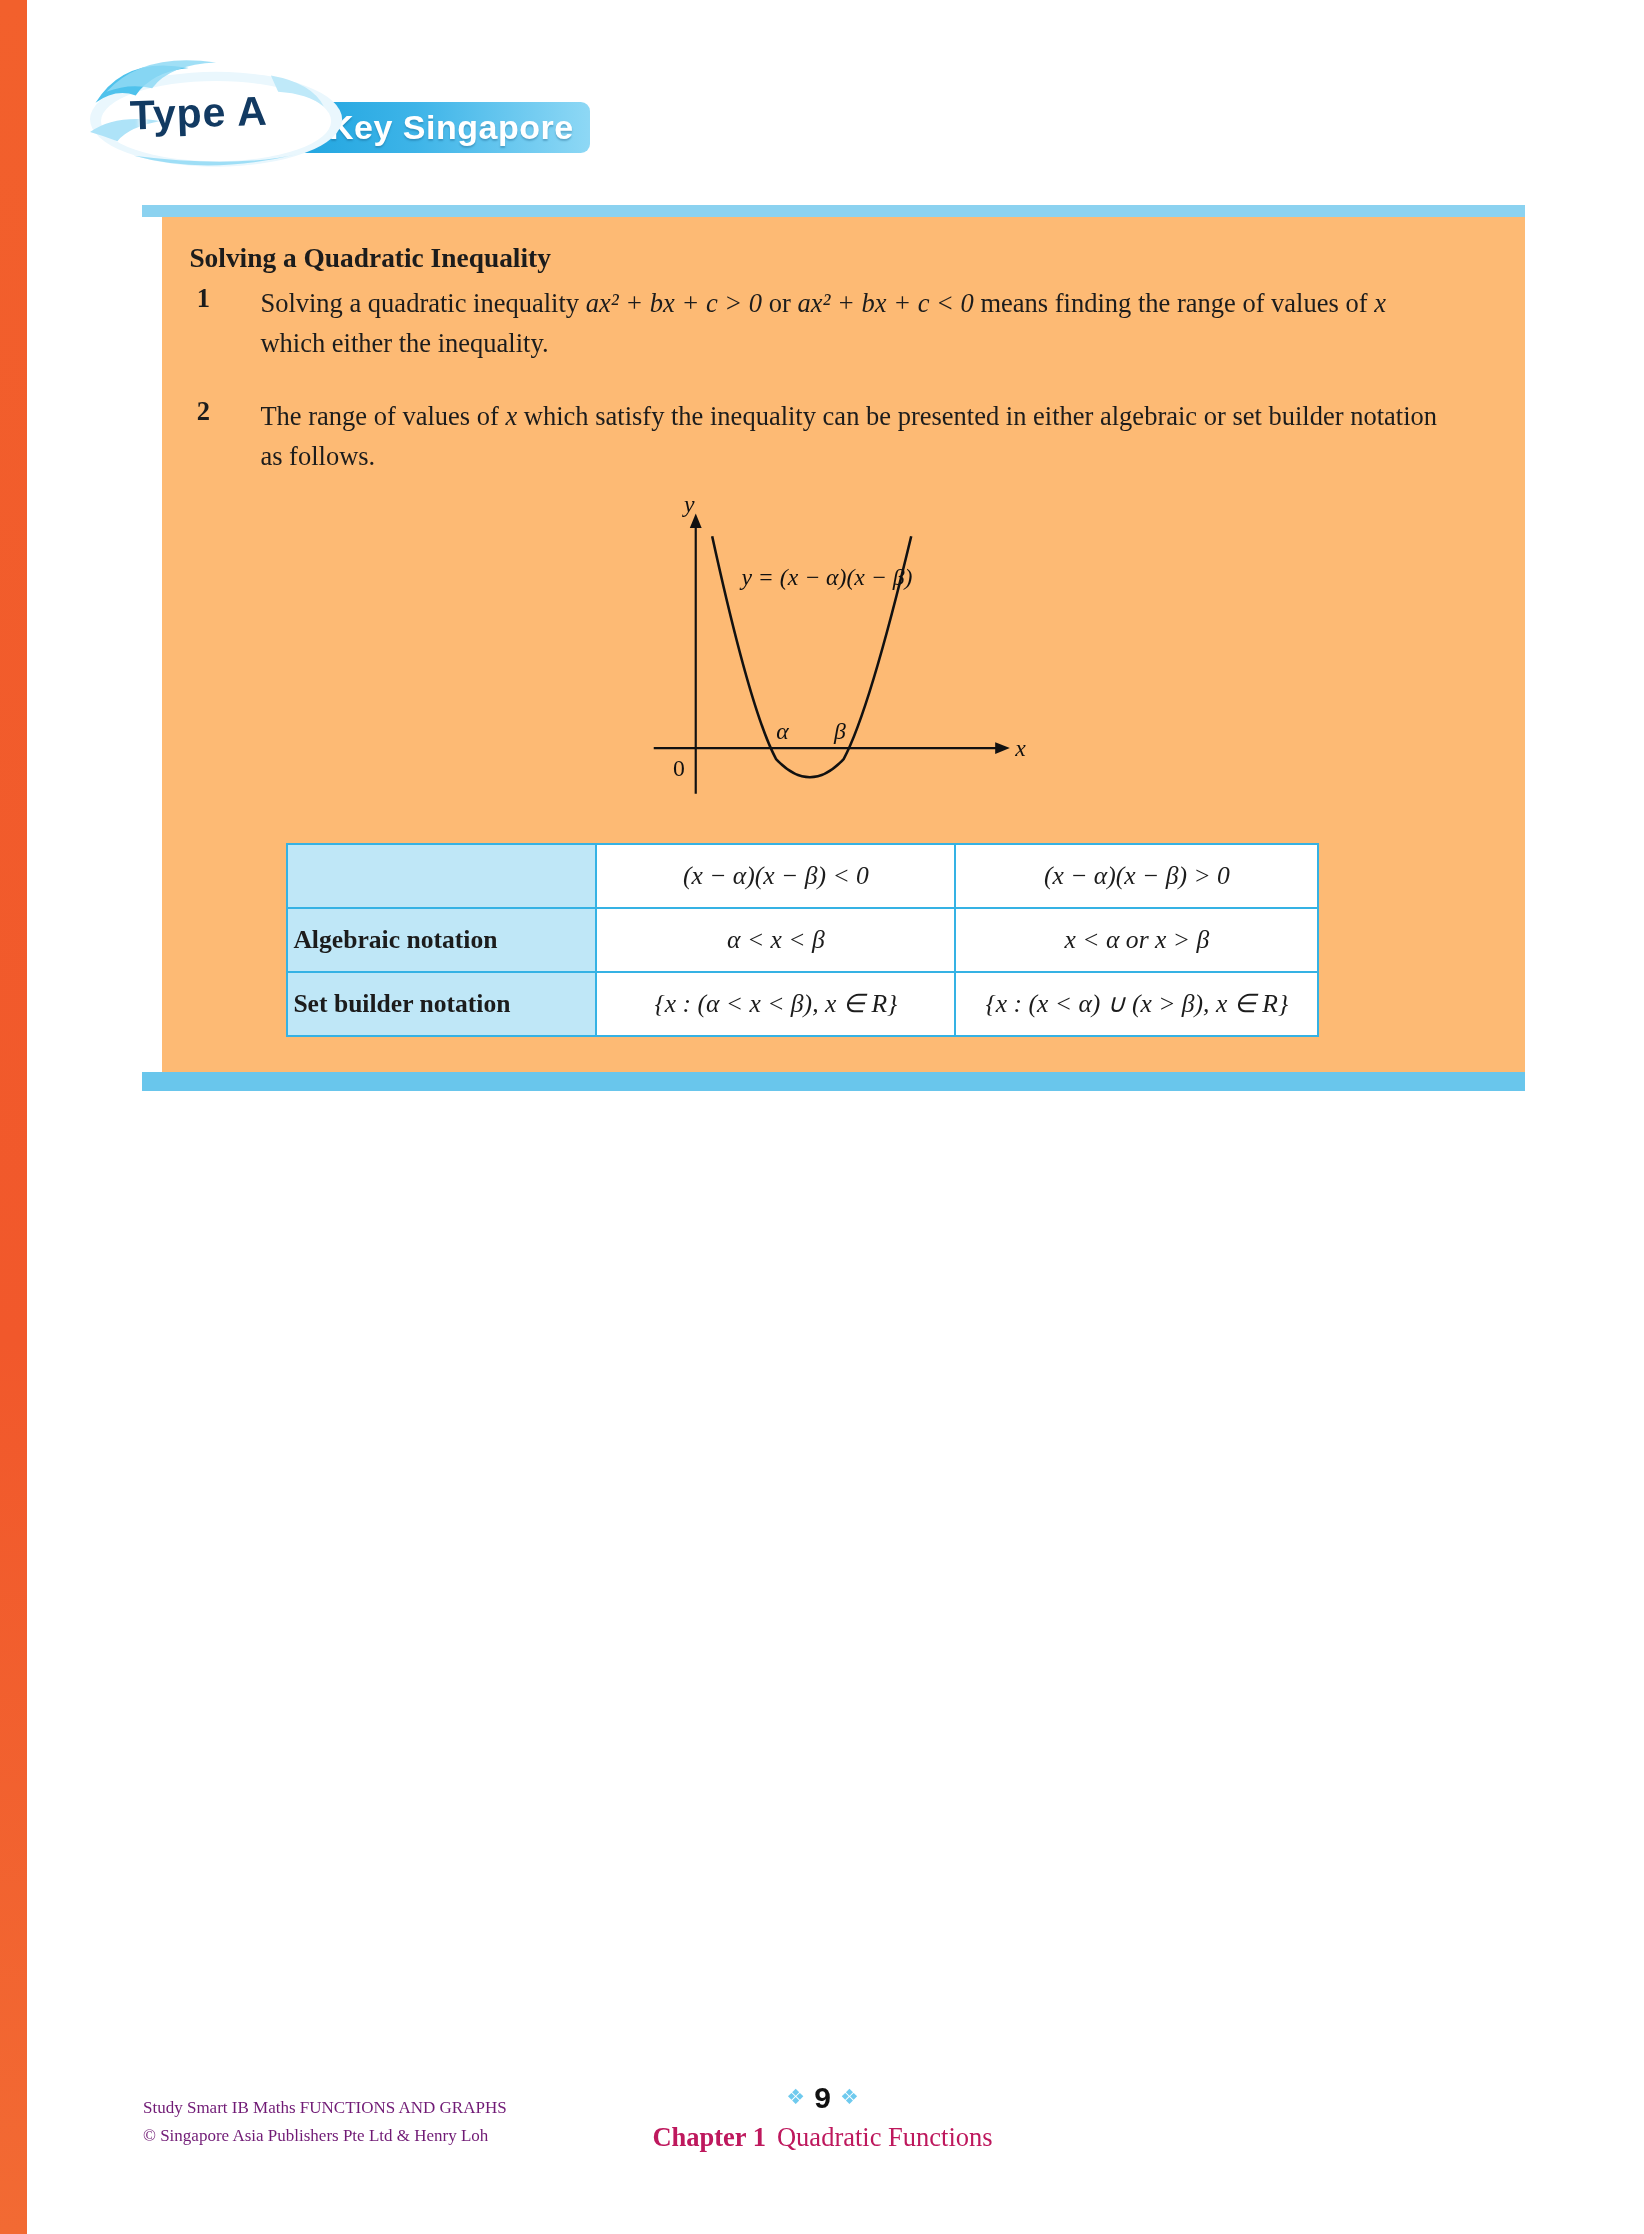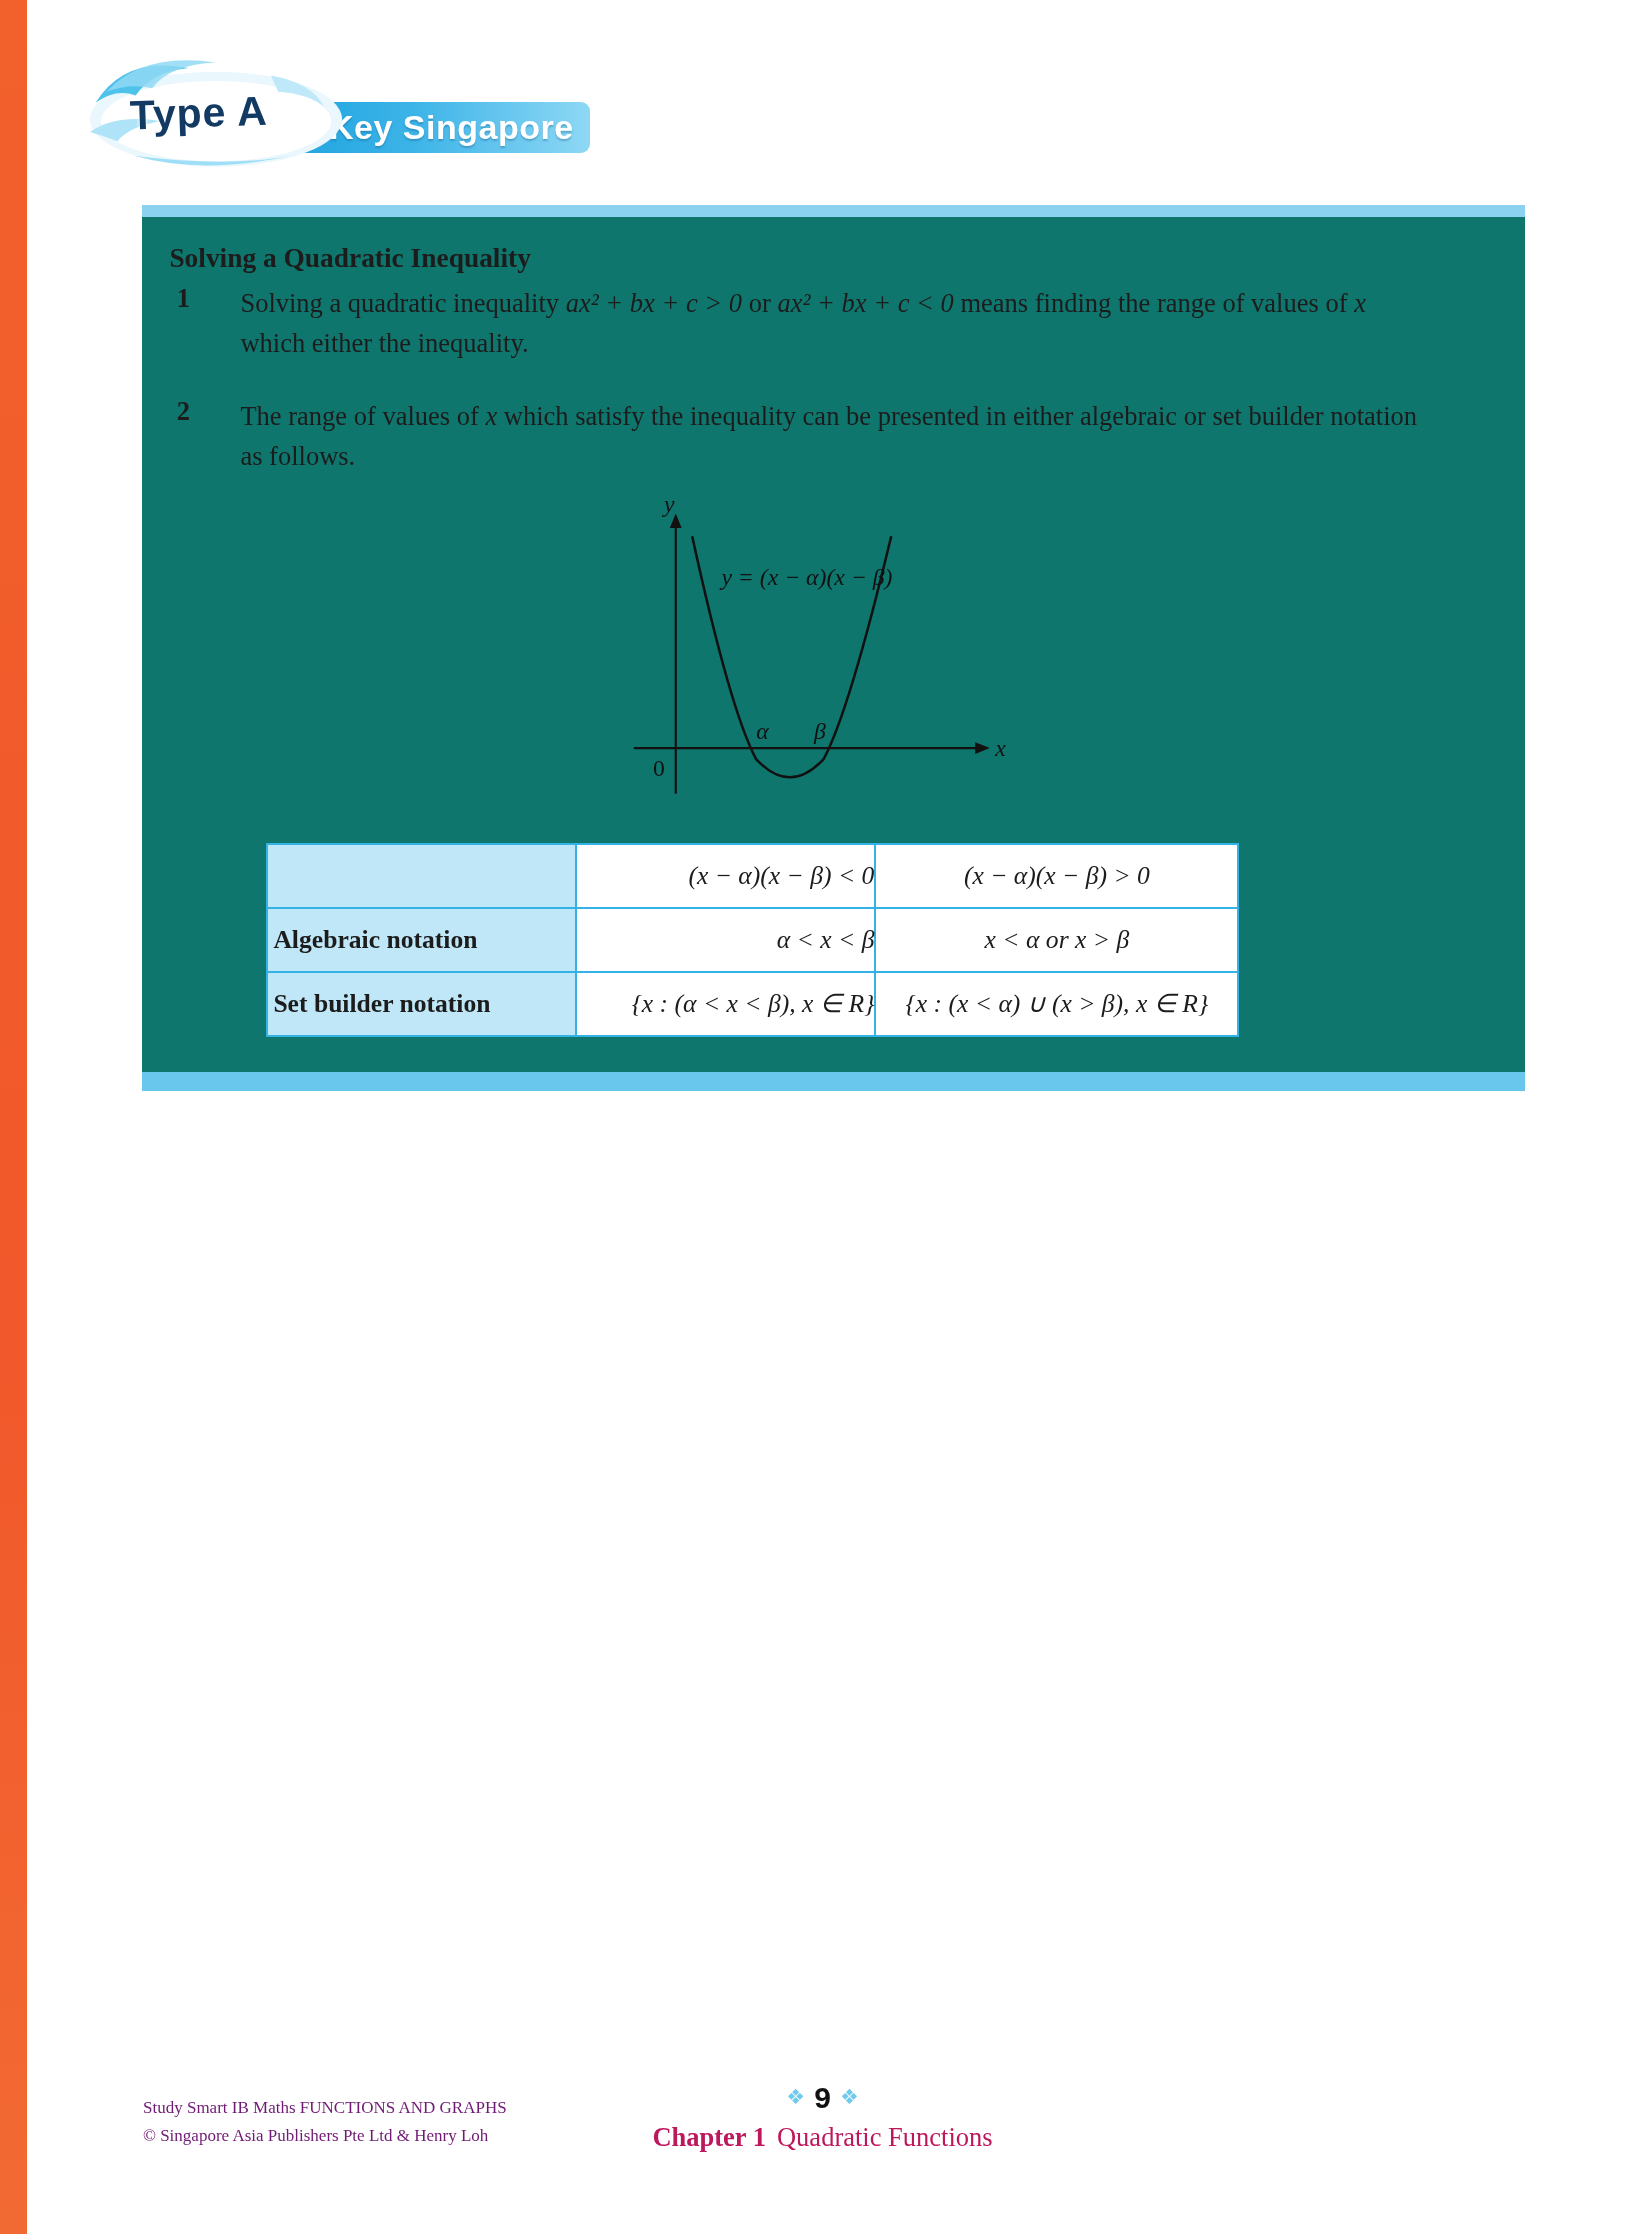--- a/index.html
+++ b/index.html
@@ -51,21 +51,21 @@
     color: #123a62;
     transform: rotate(-2deg);
     text-shadow: 0 0 5.5px #ffffff, 0 0 1.8px #ffffff;
     letter-spacing: 0.9px;
   }
 
   
   .panel { position: absolute; left: 142px; top: 205px; width: 1383px; }
   .panel-top { height: 12px; background: #8bd2f0; }
   .panel-bottom { height: 19px; background: #69c6ec; }
-  .panel-body { background: #0f766e; padding: 25.6px 37px 35px 27.4px; }
+  .panel-body { background: #fdba74; padding: 25.6px 37px 35px 27.4px; margin-left: 20px; }
 
   .section-title { font-size: 27.4px; font-weight: bold; margin-bottom: 9.1px; }
   .item { display: flex; margin-top: 7.3px; }
   .item + .item { margin-top: 33px; }
   .item-num { width: 71px; flex: 0 0 71px; font-weight: bold; font-size: 26.5px; padding-left: 7.3px; }
   .item-text { font-size: 26.5px; line-height: 1.52; width: 1179px; }
   .math { font-style: italic; }
   .up { font-style: normal; }
 
   
@@ -83,21 +83,21 @@
     vertical-align: middle;
   }
   td.label-cell {
     background: #bfe7f7;
     width: 309px;
     font-weight: bold;
     padding-left: 5px;
     font-style: normal;
   }
   td.data-cell { background: #ffffff; text-align: center; }
-  td.c1 { width: 299px; text-align: right; }
+  td.c1 { width: 359px; }
   td.c2 { width: 363px; font-style: italic; }
 
   
   .footer-left {
     position: absolute; left: 143px; top: 2094px;
     font-size: 17px; line-height: 1.65; color: #701a75;
   }
   .footer-center {
     position: absolute; left: 0; right: 0; top: 2081px;
     text-align: center;

